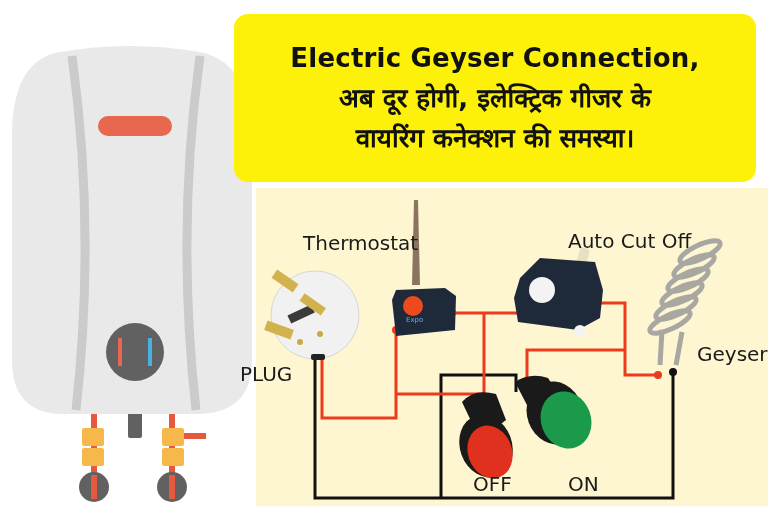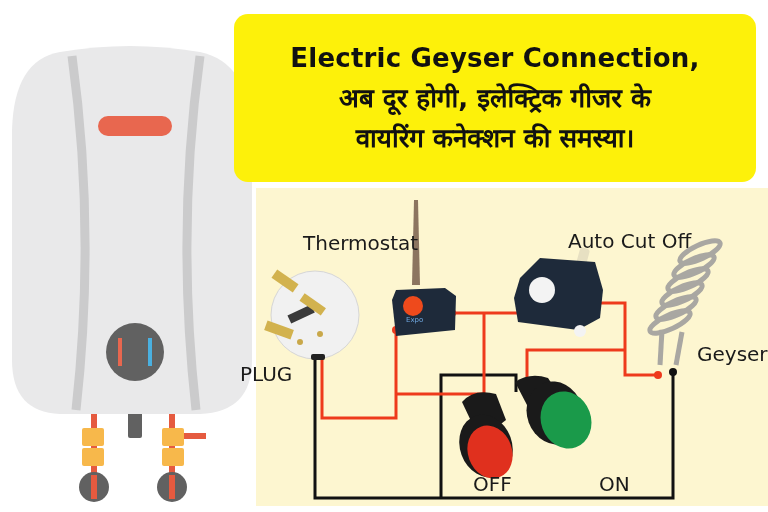--- a/index.html
+++ b/index.html
@@ -120,13 +120,13 @@
     <ellipse cx="555" cy="413" rx="28" ry="32" fill="#1a1a1a" transform="rotate(-20 555 413)"></ellipse>
     <ellipse cx="566" cy="420" rx="25" ry="29" fill="#1a9a4a" transform="rotate(-20 566 420)"></ellipse>
   </g>
 </svg>
 
 <div class="lbl" style="left:303px; top:231px;">Thermostat</div>
 <div class="lbl" style="left:568px; top:229px;">Auto Cut Off</div>
 <div class="lbl" style="left:240px; top:362px;">PLUG</div>
 <div class="lbl" style="left:697px; top:342px;">Geyser</div>
 <div class="lbl" style="left:449px; top:472px;margin-left:24px;">OFF</div>
-<div class="lbl" style="left:599px; top:472px;">ON</div>
+<div class="lbl" style="left:568px; top:472px;">ON</div>
 
 </body></html>

